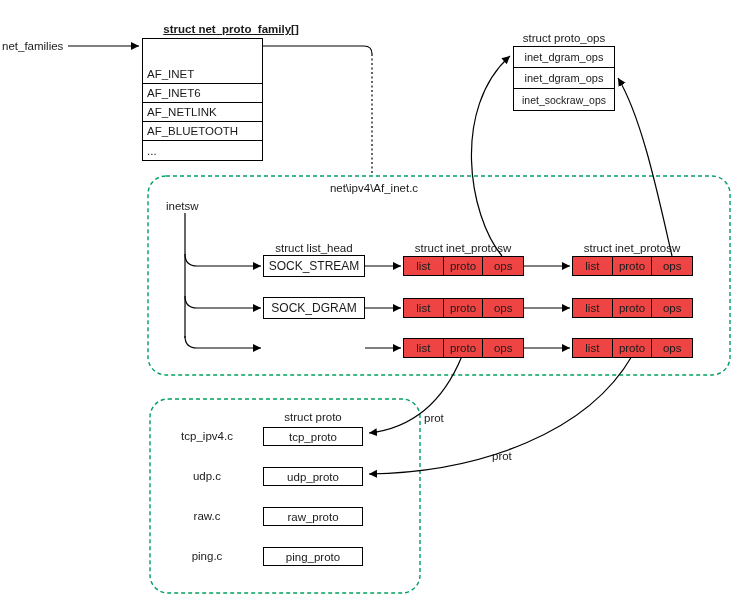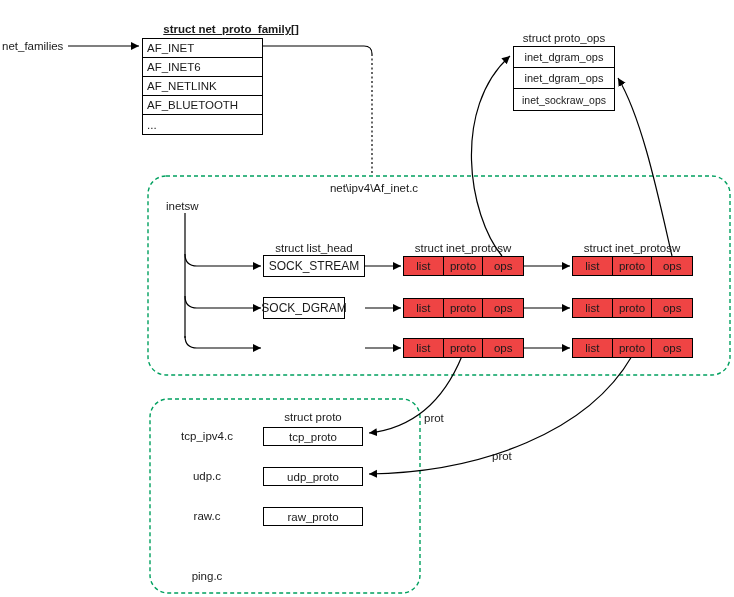--- a/index.html
+++ b/index.html
@@ -62,21 +62,21 @@
     <path d="M672,256 C658,195 642,118 618,78" fill="none" stroke="#000" stroke-width="1.2" marker-end="url(#ah)"></path>
 
     <path d="M462,356 C444,400 414,428 369,433" fill="none" stroke="#000" stroke-width="1.2" marker-end="url(#ah)"></path>
     <path d="M632,356 C588,432 482,472 369,474" fill="none" stroke="#000" stroke-width="1.2" marker-end="url(#ah)"></path>
   </svg>
 
   <div class="lbl" style="left:2px;top:39px;">net_families</div>
 
   <div class="lbl center title-bold" style="left:158px;top:22px;width:146px;">struct net_proto_family[]</div>
   <div class="tbl leftpad" style="left:142px;top:38px;width:121px;">
-    <div class="row" style="height:19px;">AF_INET</div>
+    <div class="row" style="height:19px;margin-top:26px;">AF_INET</div>
     <div class="row" style="height:19px;">AF_INET6</div>
     <div class="row" style="height:19px;">AF_NETLINK</div>
     <div class="row" style="height:19px;">AF_BLUETOOTH</div>
     <div class="row" style="height:19px;">...</div>
   </div>
 
   <div class="lbl center" style="left:513px;top:31px;width:102px;">struct proto_ops</div>
   <div class="tbl centered" style="left:513px;top:46px;width:102px;">
     <div class="row" style="height:21px;font-size:11px;">inet_dgram_ops</div>
     <div class="row" style="height:21px;font-size:11px;">inet_dgram_ops</div>
@@ -84,21 +84,21 @@
   </div>
 
   <div class="lbl center" style="left:303px;top:181px;width:142px;">net\ipv4\Af_inet.c</div>
   <div class="lbl" style="left:166px;top:199px;">inetsw</div>
 
   <div class="lbl center" style="left:263px;top:241px;width:102px;">struct list_head</div>
   <div class="lbl center" style="left:403px;top:241px;width:120px;">struct inet_protosw</div>
   <div class="lbl center" style="left:572px;top:241px;width:120px;">struct inet_protosw</div>
 
   <div class="cellbox" style="left:263px;top:255px;width:102px;height:22px;">SOCK_STREAM</div>
-  <div class="cellbox" style="left:263px;top:297px;width:82px;height:22px;">SOCK_DGRAM</div>
+  <div class="cellbox" style="left:263px;top:297px;width:102px;height:22px;">SOCK_DGRAM</div>
 
   <div class="protosw" style="left:403px;top:256px;width:121px;height:20px;">
     <div class="cell">list</div>
     <div class="cell">proto</div>
     <div class="cell">ops</div>
   </div>
   <div class="protosw" style="left:403px;top:298px;width:121px;height:20px;">
     <div class="cell">list</div>
     <div class="cell">proto</div>
     <div class="cell">ops</div>
@@ -123,22 +123,23 @@
     <div class="cell">list</div>
     <div class="cell">proto</div>
     <div class="cell">ops</div>
   </div>
 
   <div class="lbl center" style="left:263px;top:410px;width:100px;">struct proto</div>
 
   <div class="lbl center" style="left:157px;top:429px;width:100px;">tcp_ipv4.c</div>
   <div class="lbl center" style="left:157px;top:469px;width:100px;">udp.c</div>
   <div class="lbl center" style="left:157px;top:509px;width:100px;">raw.c</div>
-  <div class="lbl center" style="left:157px;top:569px;width:100px;text-align:center;">ping.c</div>
+  <div class="lbl center" style="left:157px;top:549px;width:100px;text-align:center;">ping.c</div>
 
   <div class="cellbox" style="left:263px;top:427px;width:100px;height:19px;font-size:11.5px;">tcp_proto</div>
   <div class="cellbox" style="left:263px;top:467px;width:100px;height:19px;font-size:11.5px;">udp_proto</div>
   <div class="cellbox" style="left:263px;top:507px;width:100px;height:19px;font-size:11.5px;">raw_proto</div>
+  <div class="cellbox" style="left:263px;top:547px;width:100px;height:19px;font-size:11.5px;">ping_proto</div>
 
   <div class="lbl" style="left:424px;top:411px;">prot</div>
   <div class="lbl" style="left:492px;top:449px;">prot</div>
 
 </div>
 
 </body></html>

